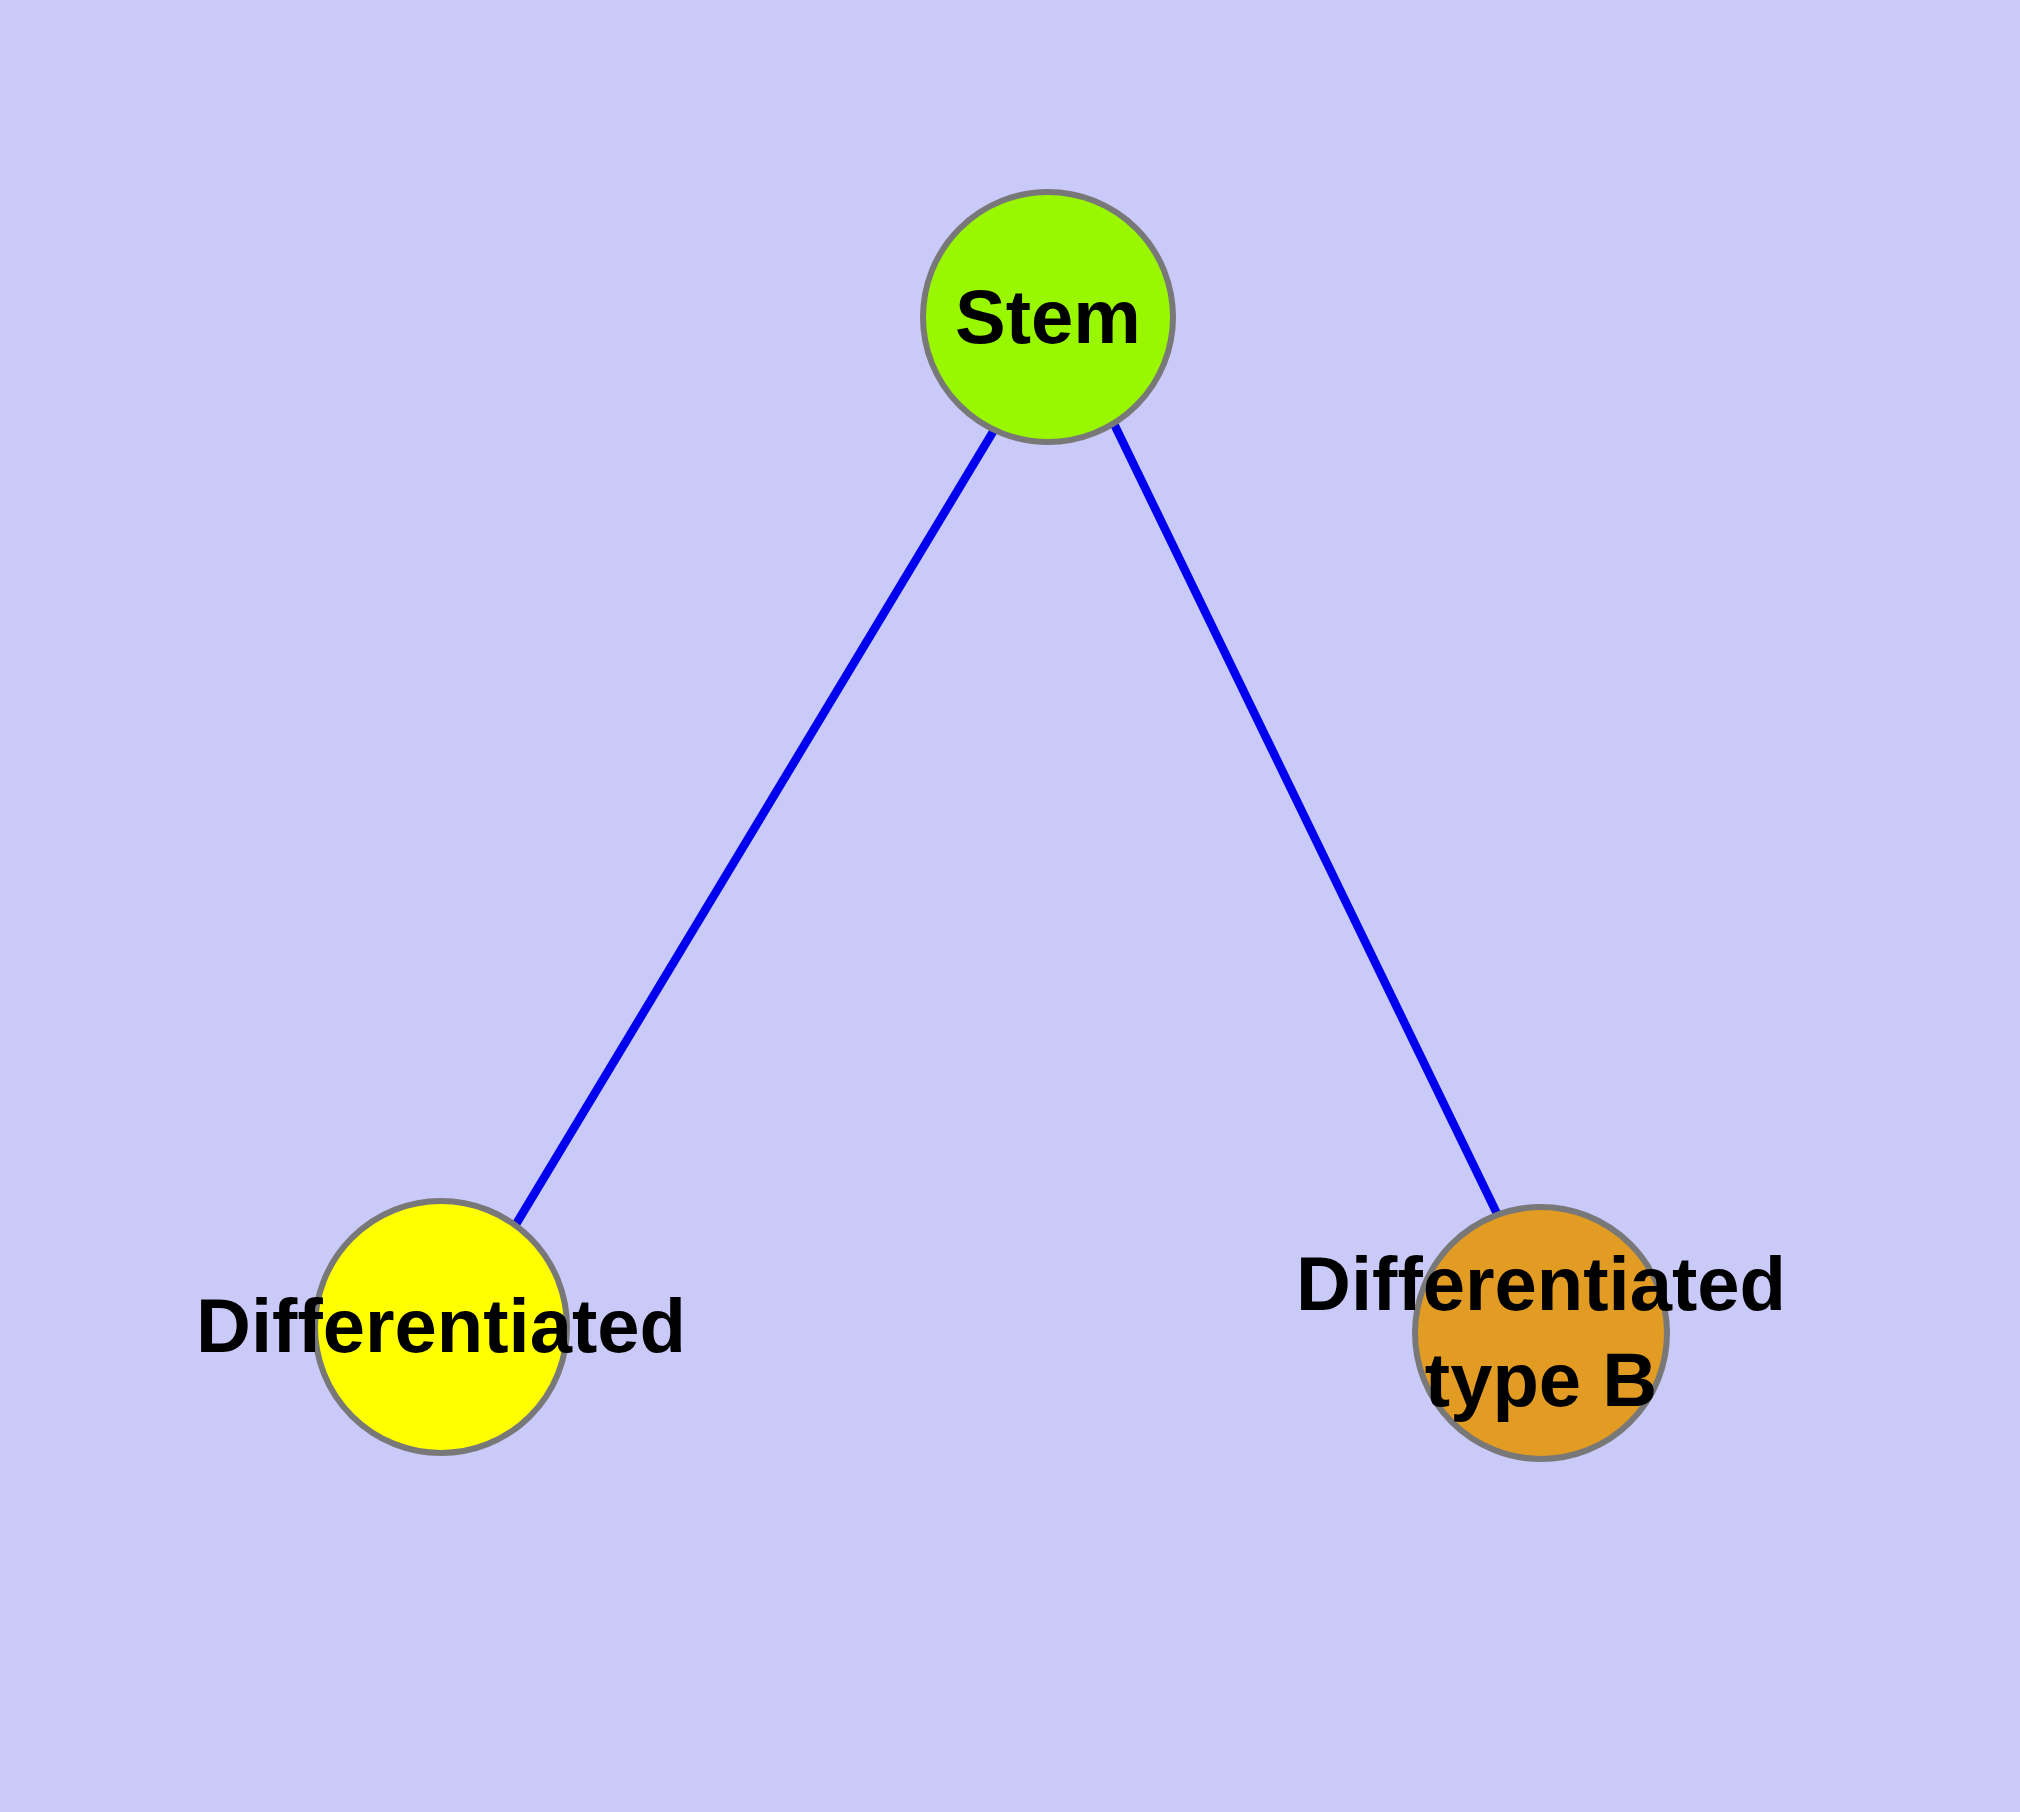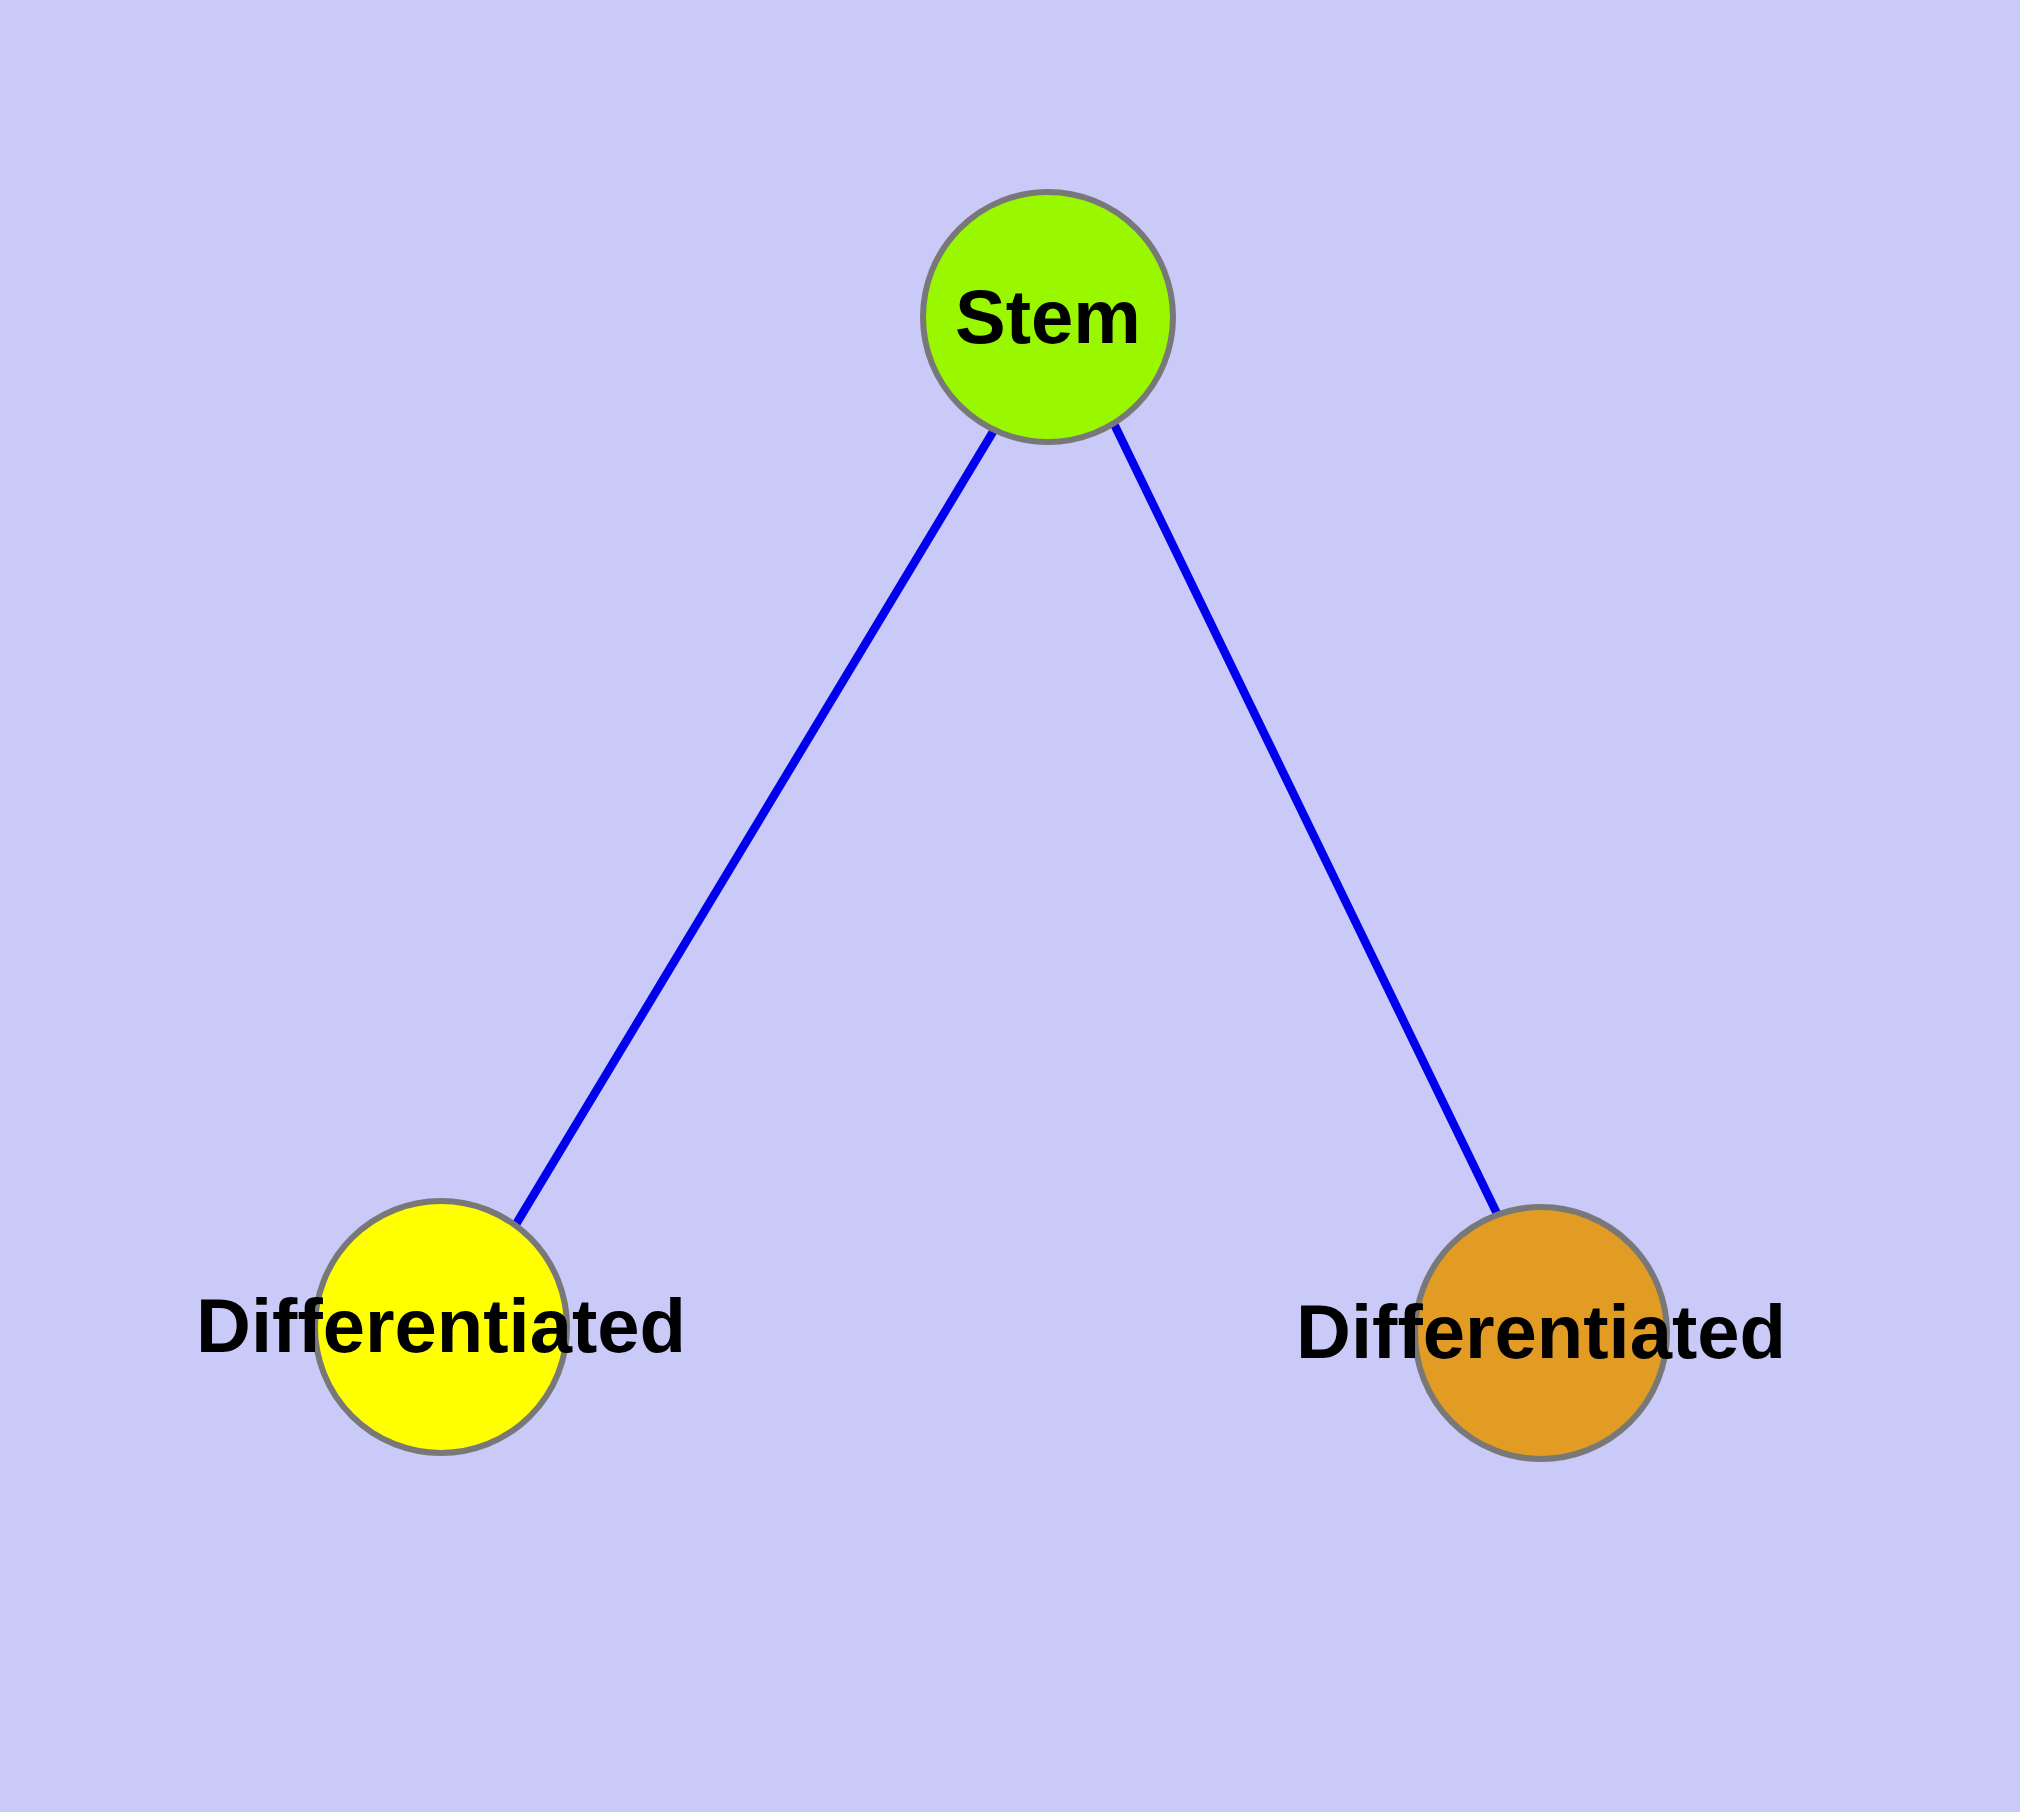--- a/index.html
+++ b/index.html
@@ -58,16 +58,17 @@
   <div class="node-label" style="left: 1048px; top: 317px; color: rgb(0, 0, 0);">
     <div>Stem</div>
   </div>
 
   <div class="node-label" style="left: 441px; top: 1326px; color: rgb(0, 0, 0);">
     <div>Differentiated</div>
   </div>
 
   <div class="node-label" style="left: 1541px; top: 1332px; color: rgb(0, 0, 0);">
     <div>Differentiated</div>
+    <div>type B</div>
   </div>
 
 </div>
 
 
 </body></html>

